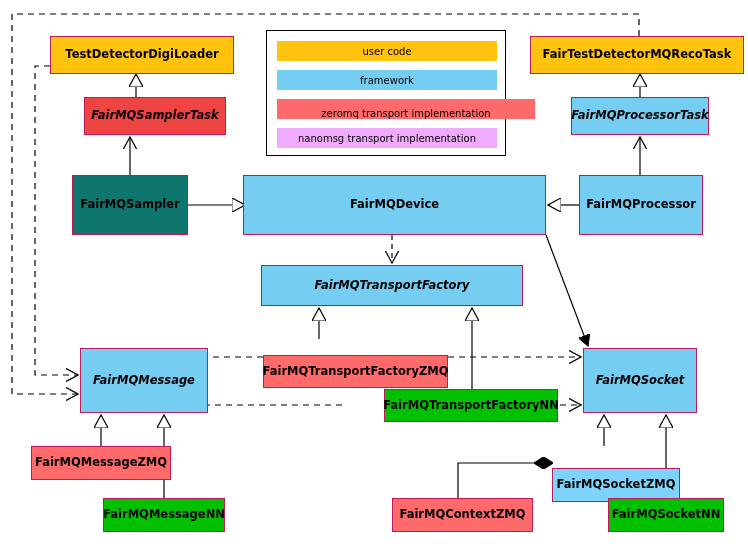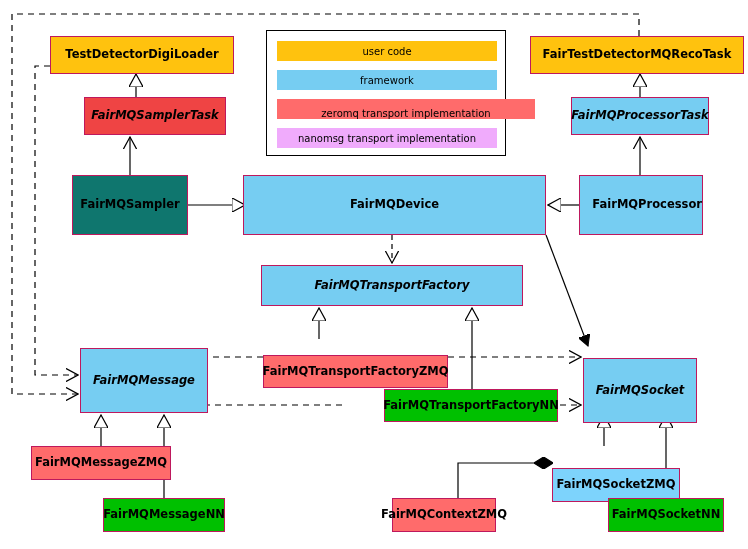--- a/index.html
+++ b/index.html
@@ -93,48 +93,48 @@
       </div>
       <div class="node abstract" style="left: 571px; top: 97px; width: 138px; height: 38px; background: rgb(118, 205, 242);">
         <span>FairMQProcessorTask</span>
       </div>
       <div class="node" style="left: 72px; top: 175px; width: 116px; height: 60px; background: #0f766e;">
         <span>FairMQSampler</span>
       </div>
       <div class="node" style="left: 243px; top: 175px; width: 303px; height: 60px; background: rgb(118, 205, 242);">
         <span>FairMQDevice</span>
       </div>
-      <div class="node" style="left: 579px; top: 175px; width: 124px; height: 60px; background: rgb(118, 205, 242); justify-content: flex-end;">
+      <div class="node" style="left: 579px; top: 175px; width: 124px; height: 60px; background: rgb(118, 205, 242);">
         <span>FairMQProcessor</span>
       </div>
       <div class="node abstract" style="left: 261px; top: 265px; width: 262px; height: 41px; background: rgb(118, 205, 242);">
         <span>FairMQTransportFactory</span>
       </div>
       <div class="node" style="left: 263px; top: 355px; width: 185px; height: 33px; background: rgb(255, 107, 107);">
         <span>FairMQTransportFactoryZMQ</span>
       </div>
       <div class="node" style="left: 342px; top: 389px; width: 174px; height: 33px; background: rgb(0, 192, 0); margin-left: 42px;">
         <span>FairMQTransportFactoryNN</span>
       </div>
       <div class="node abstract" style="left: 80px; top: 348px; width: 128px; height: 65px; background: rgb(118, 205, 242);">
         <span>FairMQMessage</span>
       </div>
-      <div class="node abstract" style="left: 583px; top: 348px; width: 114px; height: 65px; background: rgb(118, 205, 242); margin-top: 10px;">
+      <div class="node abstract" style="left: 583px; top: 348px; width: 114px; height: 65px; background: rgb(118, 205, 242);">
         <span>FairMQSocket</span>
       </div>
       <div class="node" style="left: 31px; top: 446px; width: 140px; height: 34px; background: rgb(255, 107, 107);">
         <span>FairMQMessageZMQ</span>
       </div>
       <div class="node" style="left: 103px; top: 498px; width: 122px; height: 34px; background: rgb(0, 192, 0);">
         <span>FairMQMessageNN</span>
       </div>
       <div class="node" style="left: 552px; top: 468px; width: 128px; height: 34px; background: #7dd3fc;">
         <span>FairMQSocketZMQ</span>
       </div>
-      <div class="node" style="left: 392px; top: 498px; width: 104px; height: 34px; background: rgb(255, 107, 107);">
+      <div class="node" style="left: 392px; top: 498px; width: 141px; height: 34px; background: rgb(255, 107, 107);">
         <span>FairMQContextZMQ</span>
       </div>
       <div class="node" style="left: 608px; top: 498px; width: 116px; height: 34px; background: rgb(0, 192, 0);">
         <span>FairMQSocketNN</span>
       </div>
     </div>
 
   <div class="legend-box" style="left:266px;top:30px;width:240px;height:126px;">
     <div id="legend-items">
         <div class="legend-row" style="left: 10px; top: 10px; width: 220px; height: 20px; background: rgb(255, 194, 14);">

